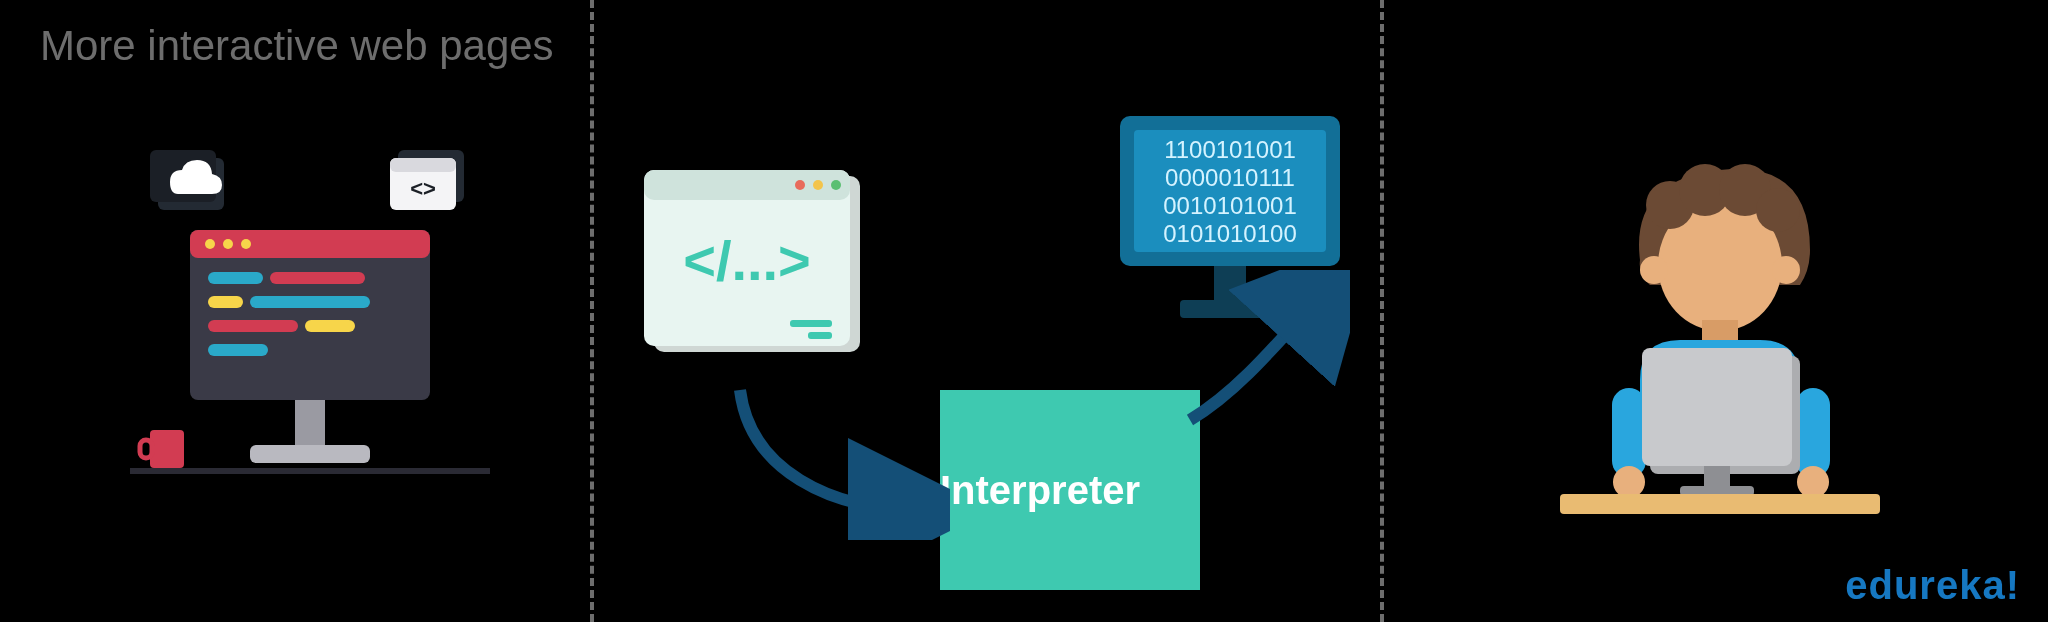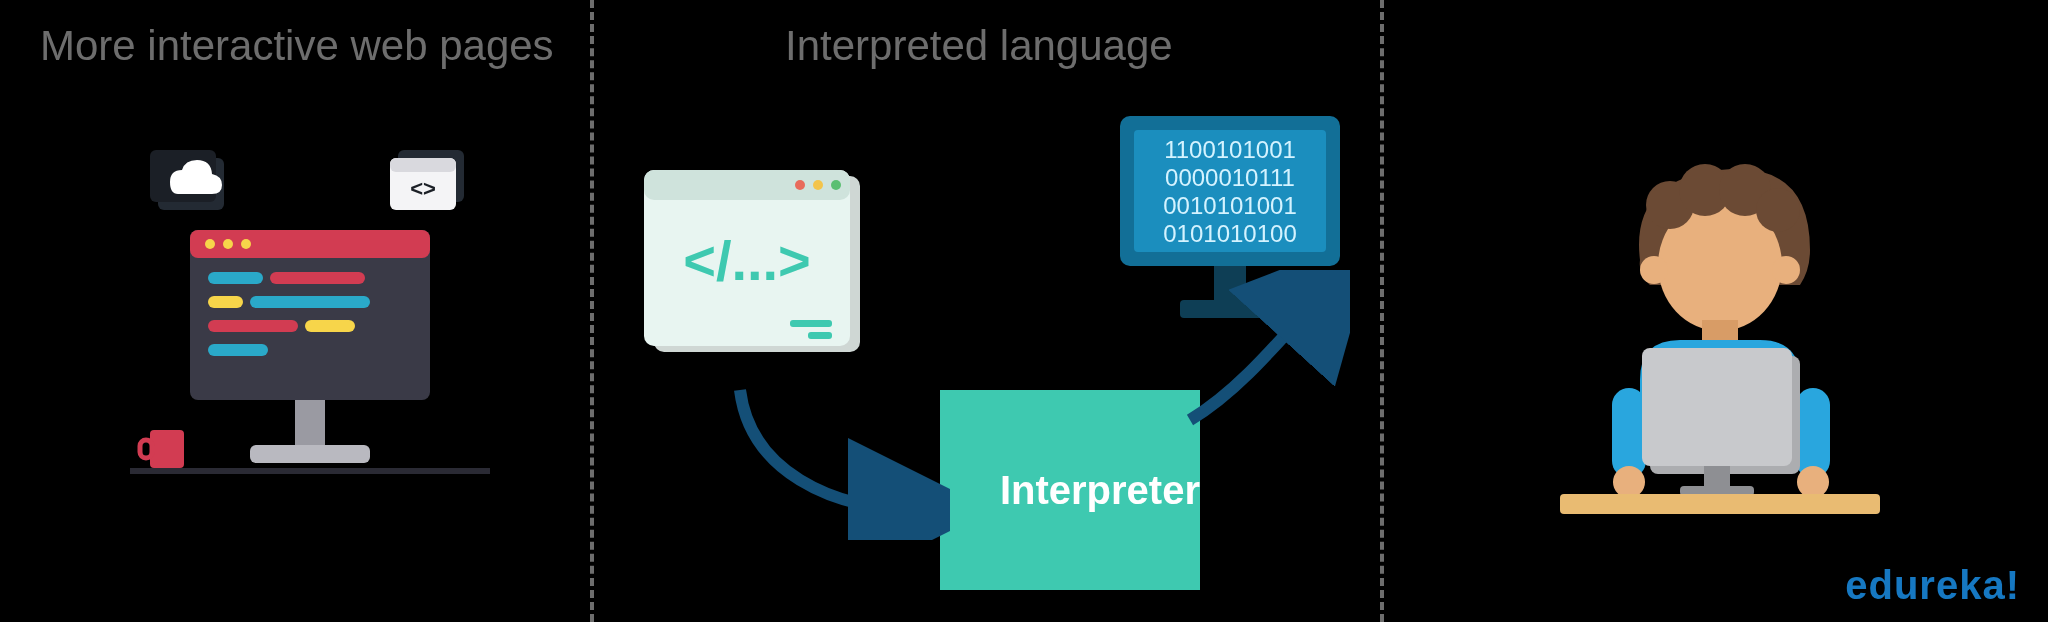--- a/index.html
+++ b/index.html
@@ -10,21 +10,20 @@
 </style>
 </head>
 <body>
 
 <div class="stage">
 
   <div class="vdash" style="left:590px"></div>
   <div class="vdash" style="left:1380px"></div>
 
   <div class="panel-title" style="left:40px">More interactive web pages</div>
-  <div class="panel-title" style="left:785px">Interpreted language</div>
 
   <svg style="position:absolute;left:130px;top:150px" width="360" height="380" viewBox="0 0 360 380">
 
     <g>
       <rect x="28" y="8" width="66" height="52" rx="6" fill="#232a33"></rect>
       <rect x="20" y="0" width="66" height="52" rx="6" fill="#1b1f26"></rect>
       <path d="M40 32 q0 -12 12 -12 q3 -10 15 -10 q14 0 15 14 q10 2 10 11 q0 9 -10 9 h-34 q-8 0 -8 -12z" fill="#fff"></path>
     </g>
 
     <g>
@@ -66,21 +65,21 @@
     <rect x="4" y="0" width="206" height="176" rx="10" fill="#e8f5f1"></rect>
     <rect x="4" y="0" width="206" height="30" rx="10" fill="#cfe3dc"></rect>
     <circle cx="160" cy="15" r="5" fill="#e86b5c"></circle>
     <circle cx="178" cy="15" r="5" fill="#f3c44b"></circle>
     <circle cx="196" cy="15" r="5" fill="#5bbf72"></circle>
     <text x="107" y="110" text-anchor="middle" font-size="56" font-weight="600" fill="#3ec9b0">&lt;/...&gt;</text>
     <rect x="150" y="150" width="42" height="7" rx="3" fill="#3ec9b0"></rect>
     <rect x="168" y="162" width="24" height="7" rx="3" fill="#3ec9b0"></rect>
   </svg>
 
-  <div style="position:absolute;left:940px;top:390px;width:260px;height:200px;background:#3ec9b0;display:flex;align-items:center;justify-content:flex-end">
+  <div style="position:absolute;left:940px;top:390px;width:260px;height:200px;background:#3ec9b0;display:flex;align-items:center;justify-content:flex-start">
     <span style="color:#fff;font-size:40px;font-weight:700">Interpreter</span>
   </div>
 
   <svg style="position:absolute;left:1110px;top:110px" width="240" height="220" viewBox="0 0 240 220">
     <rect x="10" y="6" width="220" height="150" rx="10" fill="#126f97"></rect>
     <rect x="24" y="20" width="192" height="122" rx="4" fill="#1b8ebe"></rect>
     <text x="120" y="48" text-anchor="middle" font-size="24" font-family="monospace" fill="#d4f3ff">1100101001</text>
     <text x="120" y="76" text-anchor="middle" font-size="24" font-family="monospace" fill="#d4f3ff">0000010111</text>
     <text x="120" y="104" text-anchor="middle" font-size="24" font-family="monospace" fill="#d4f3ff">0010101001</text>
     <text x="120" y="132" text-anchor="middle" font-size="24" font-family="monospace" fill="#d4f3ff">0101010100</text>

